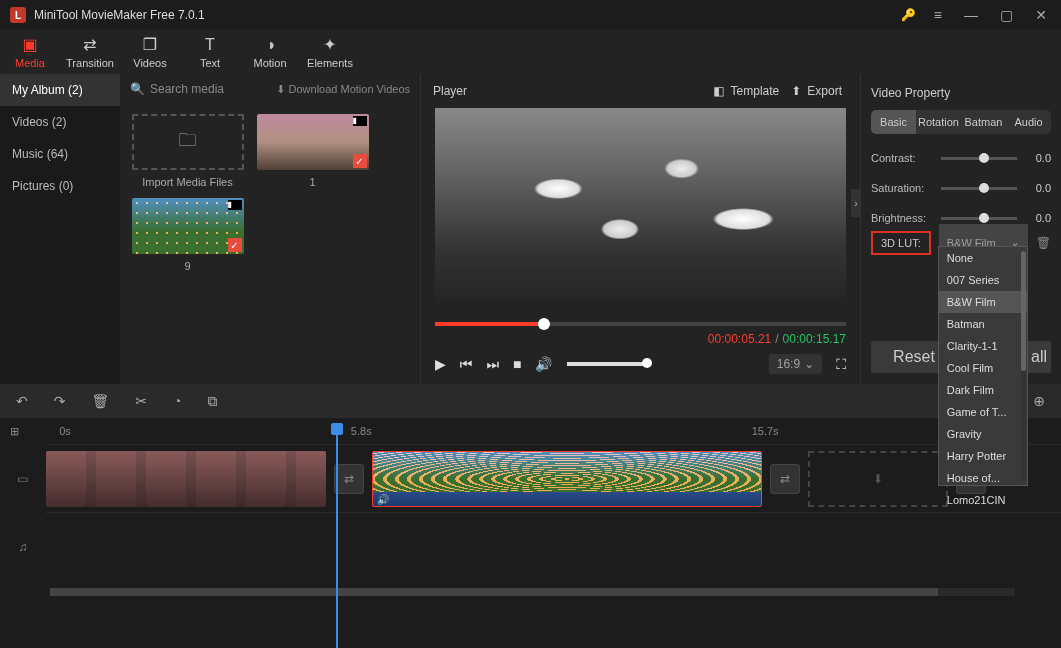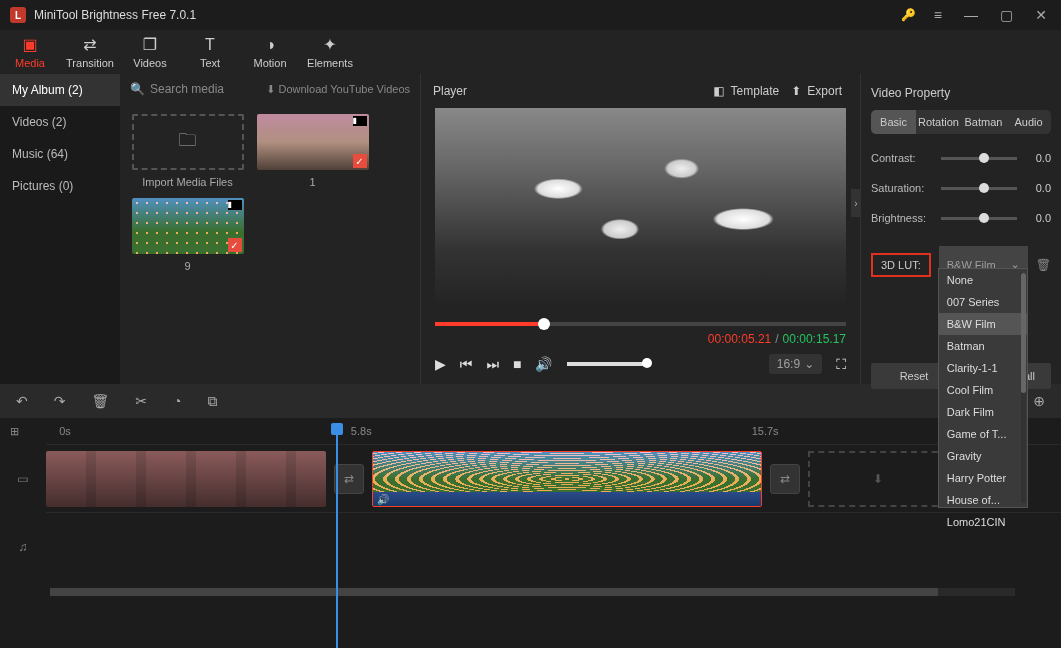--- a/index.html
+++ b/index.html
@@ -69,31 +69,31 @@
 .collapse-tab { position:absolute; left:-10px; top:115px; width:10px; height:28px; background:#333; color:#aaa; display:flex;align-items:center;justify-content:center;font-size:10px;cursor:pointer;}
 .prop-title { color:#ccc; padding: 4px 0 10px; }
 .prop-tabs { display:flex; background:#333; border-radius:5px; overflow:hidden;}
 .prop-tab { flex:1; text-align:center; padding:6px 0; font-size:11px; cursor:pointer; color:#ccc;}
 .prop-tab.active { background:#555; }
 .prow { display:flex; align-items:center; margin-top:18px; gap:8px;}
 .prow .plbl { width:62px; font-size:11px; color:#bbb;}
 .prow .slider { flex:1; height:3px; background:#555; position:relative;}
 .prow .slider .sknob { position:absolute; left:50%; top:-4px; width:10px; height:10px; border-radius:50%; background:#ddd;}
 .prow .pval { width:26px; text-align:right; font-size:11px; color:#ccc;}
-.lut-row { display:flex; align-items:center; gap:8px; margin-top:22px;}
+.lut-row { display:flex; align-items:center; gap:8px; }
 .lut-lbl { border:2px solid #e03020; padding:4px 8px; font-size:11px; color:#ccc;}
 .lut-sel { flex:1; background:#444; display:flex; align-items:center; justify-content:space-between; padding:12px 8px; font-size:11px; cursor:pointer; position:relative;}
 .trash { color:#888; cursor:pointer;}
 .dropdown { position:absolute; top:22px; right:0; width:90px; background:#3a3a3a; border:1px solid #555; z-index:10; max-height:240px; }
 .dd-scroll { position:absolute; right:1px; top:4px; bottom:4px; width:5px; background:#333;}
 .dd-scroll .dd-thumb {position:absolute; top:0; left:0; right:0; height:120px; background:#666; border-radius:3px;}
 .dd-item { padding:5px 8px; font-size:11px; color:#ddd; cursor:pointer; white-space:nowrap; overflow:hidden;}
 .dd-item.sel { background:#555;}
 .prop-btns { display:flex; gap:8px; margin-top:80px;}
-.pbtn { flex:1; background:#3a3a3a; padding:7px 0; text-align:center; font-size:11px; color:#ccc; cursor:pointer; border-radius:2px;}
+.pbtn { flex:1; background:#3a3a3a; padding:7px 0; text-align:center; font-size:16px; color:#ccc; cursor:pointer; border-radius:2px;}
 
 
 .edit-bar { height:34px; background:#2a2a2a; display:flex; align-items:center; padding:0 16px; gap:26px; color:#aaa;}
 .edit-bar .ebtn { cursor:pointer; font-size:14px;}
 .edit-bar .espacer { flex:1;}
 
 
 .tl { background:#1c1c1c; }
 .tl-hdr { display:flex; align-items:center; height:26px; padding:0 10px; gap:20px; font-size:11px; color:#888;}
 .tl-hdr .tick0 { margin-left: 20px;}
@@ -112,21 +112,21 @@
 .trans-btn { width:30px; height:30px; background:#333; border:1px solid #444; border-radius:3px; display:flex; align-items:center; justify-content:center; color:#888; cursor:pointer;}
 .drop-slot { width:140px; height:56px; border:2px dashed #444; display:flex; align-items:center; justify-content:center; color:#555;}
 .tl-scroll { height:8px; margin:8px 46px 0 50px; background:#2a2a2a; position:relative;}
 .tl-scroll .ts-thumb { position:absolute; left:0; width:92%; top:0; bottom:0; background:#444;}
 </style>
 </head>
 <body>
 
 <div class="titlebar">
   <div class="logo">L</div>
-  <div class="title">MiniTool Brightness Free 7.0.1</div>
+  <div class="title">MiniTool MovieMaker Free 7.0.1</div>
   <div class="ctrl">
     <span>🔑</span>
     <span class="win">≡</span>
     <span class="win">—</span>
     <span class="win">▢</span>
     <span class="win">✕</span>
   </div>
 </div>
 
 <div class="toptabs">
@@ -165,21 +165,21 @@
   </div>
 
   <div class="media-pane">
     <div class="media-top">
       <div class="srch">
         <span>🔍</span>
         <span>Search media</span>
       </div>
       <div class="dl">
         <span>⬇</span>
-        <span>Download YouTube Videos</span>
+        <span>Download Motion Videos</span>
       </div>
     </div>
     <div class="media-grid">
       <div class="m-card">
         <div class="m-thumb imp-box">
             <span>🗀</span>
           </div>
         <div class="m-lbl">Import Media Files</div>
       </div>
       <div class="m-card">

